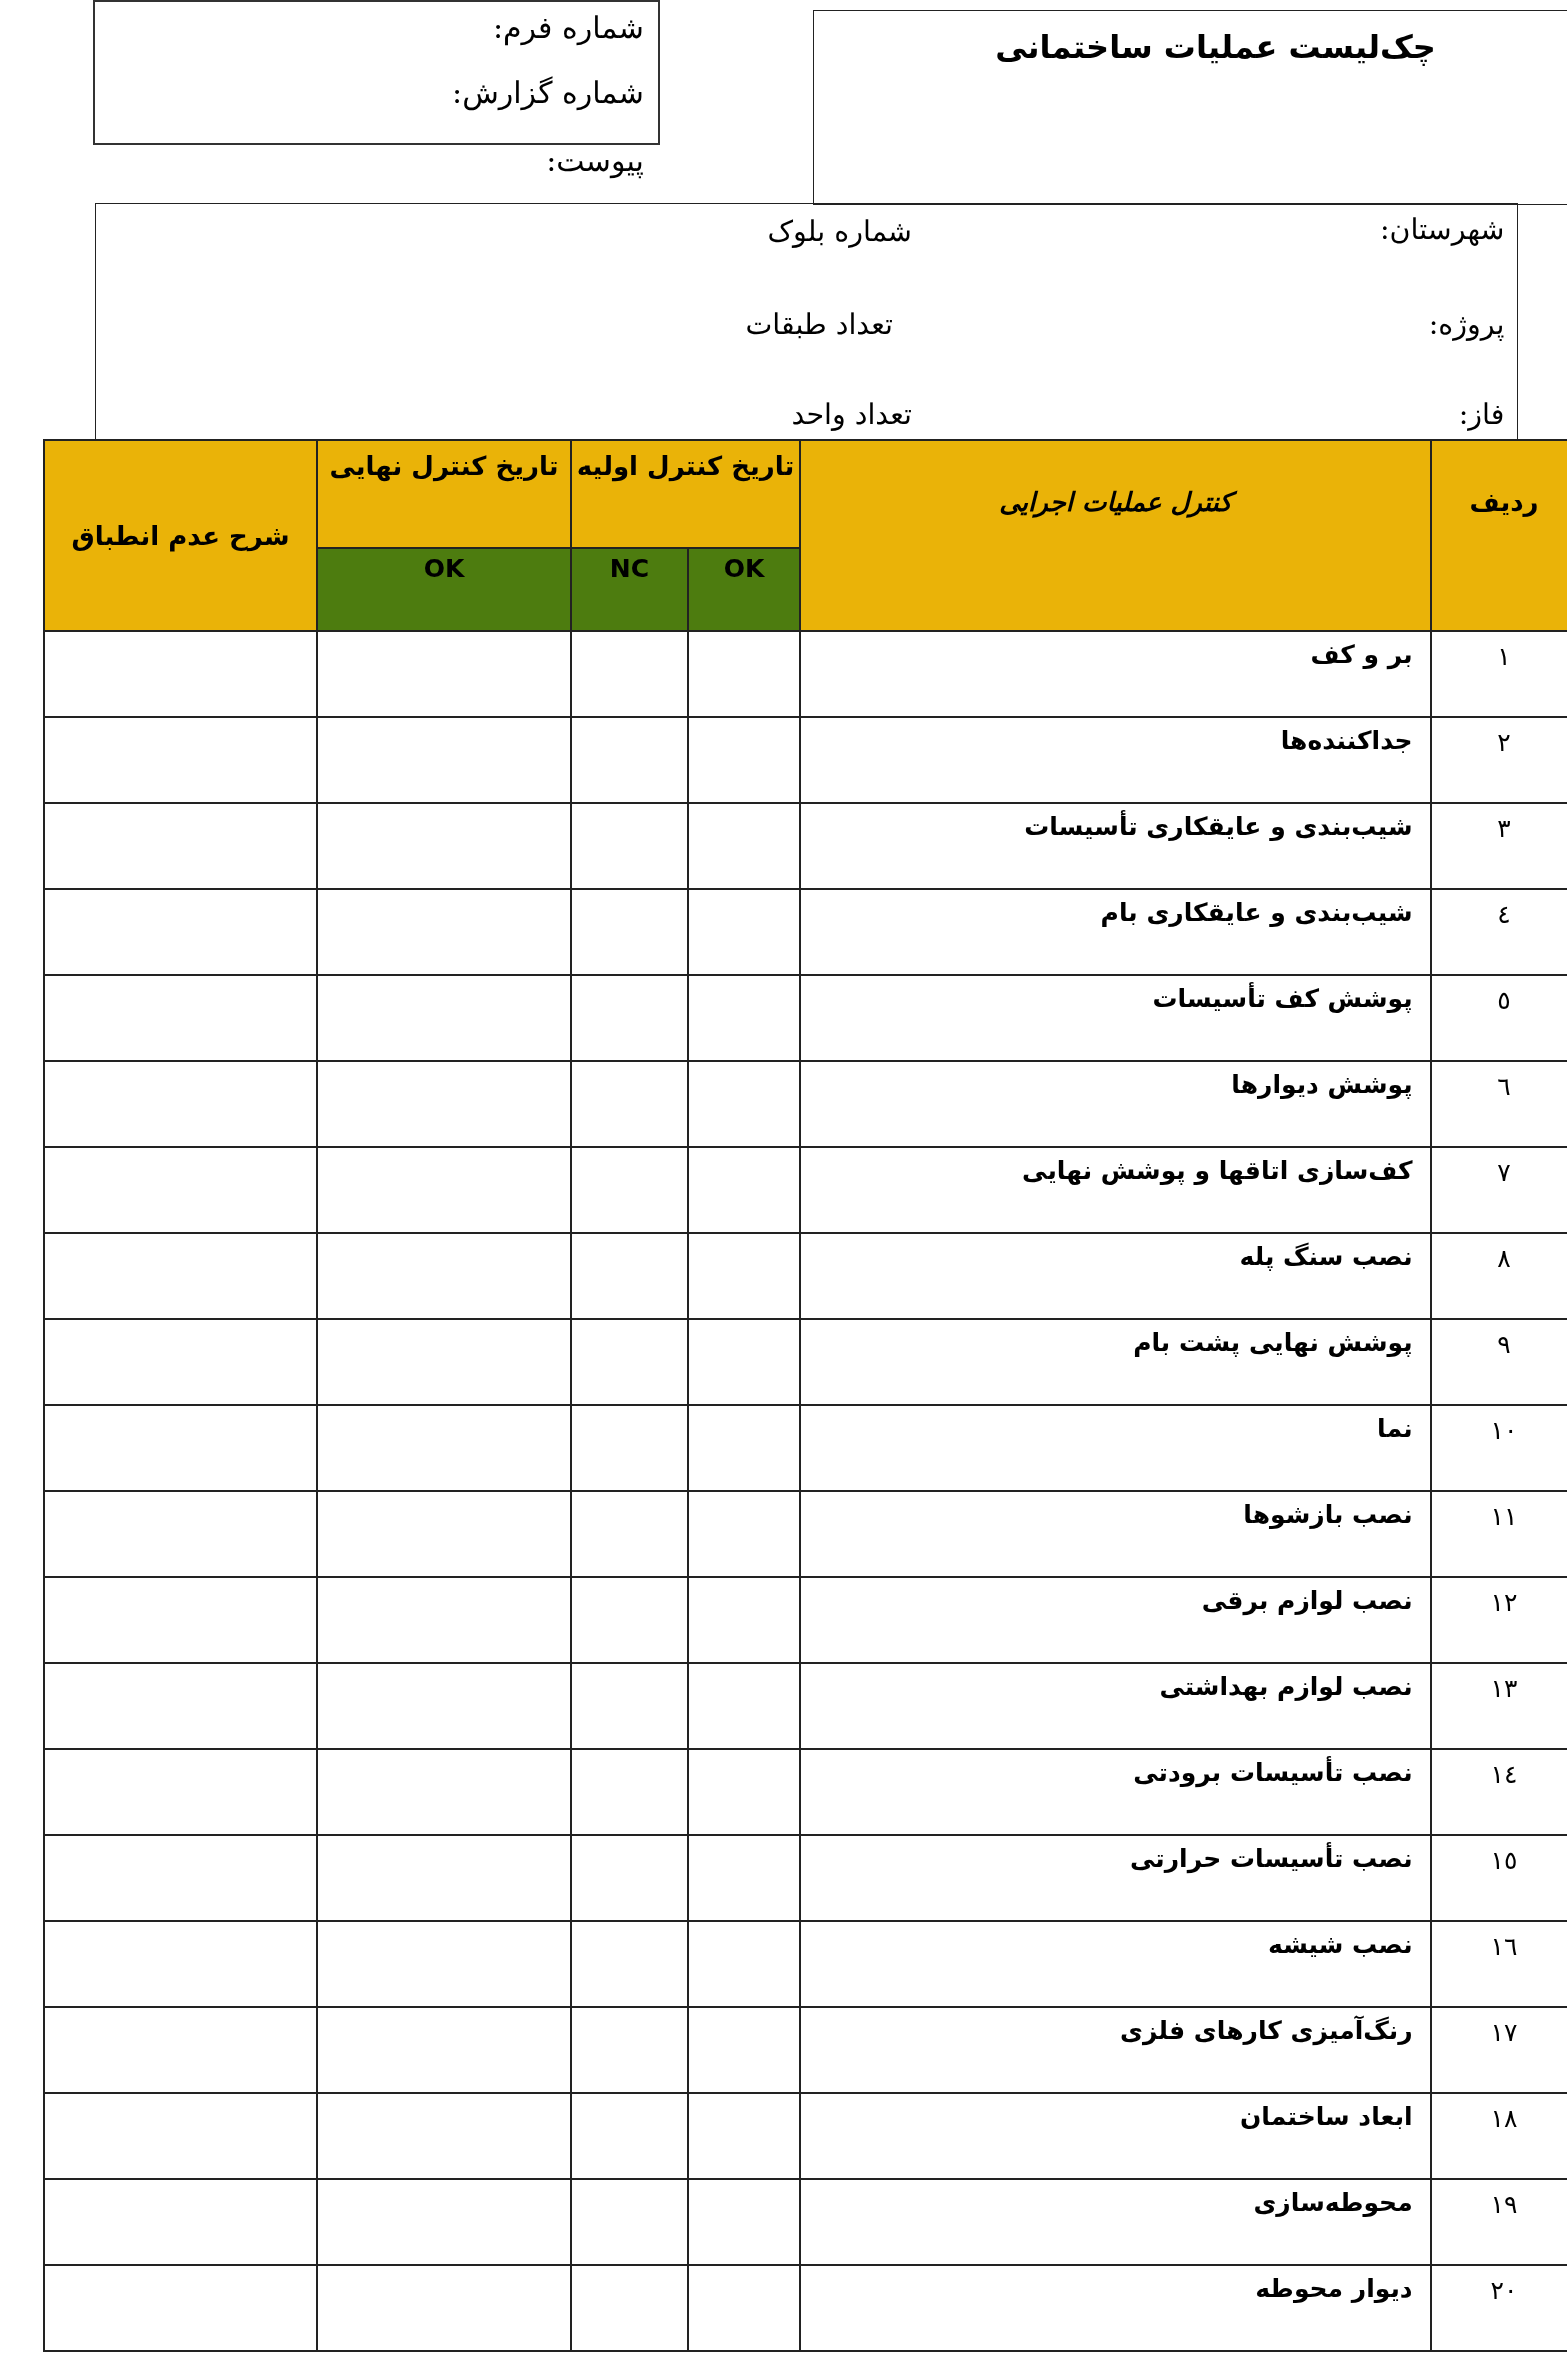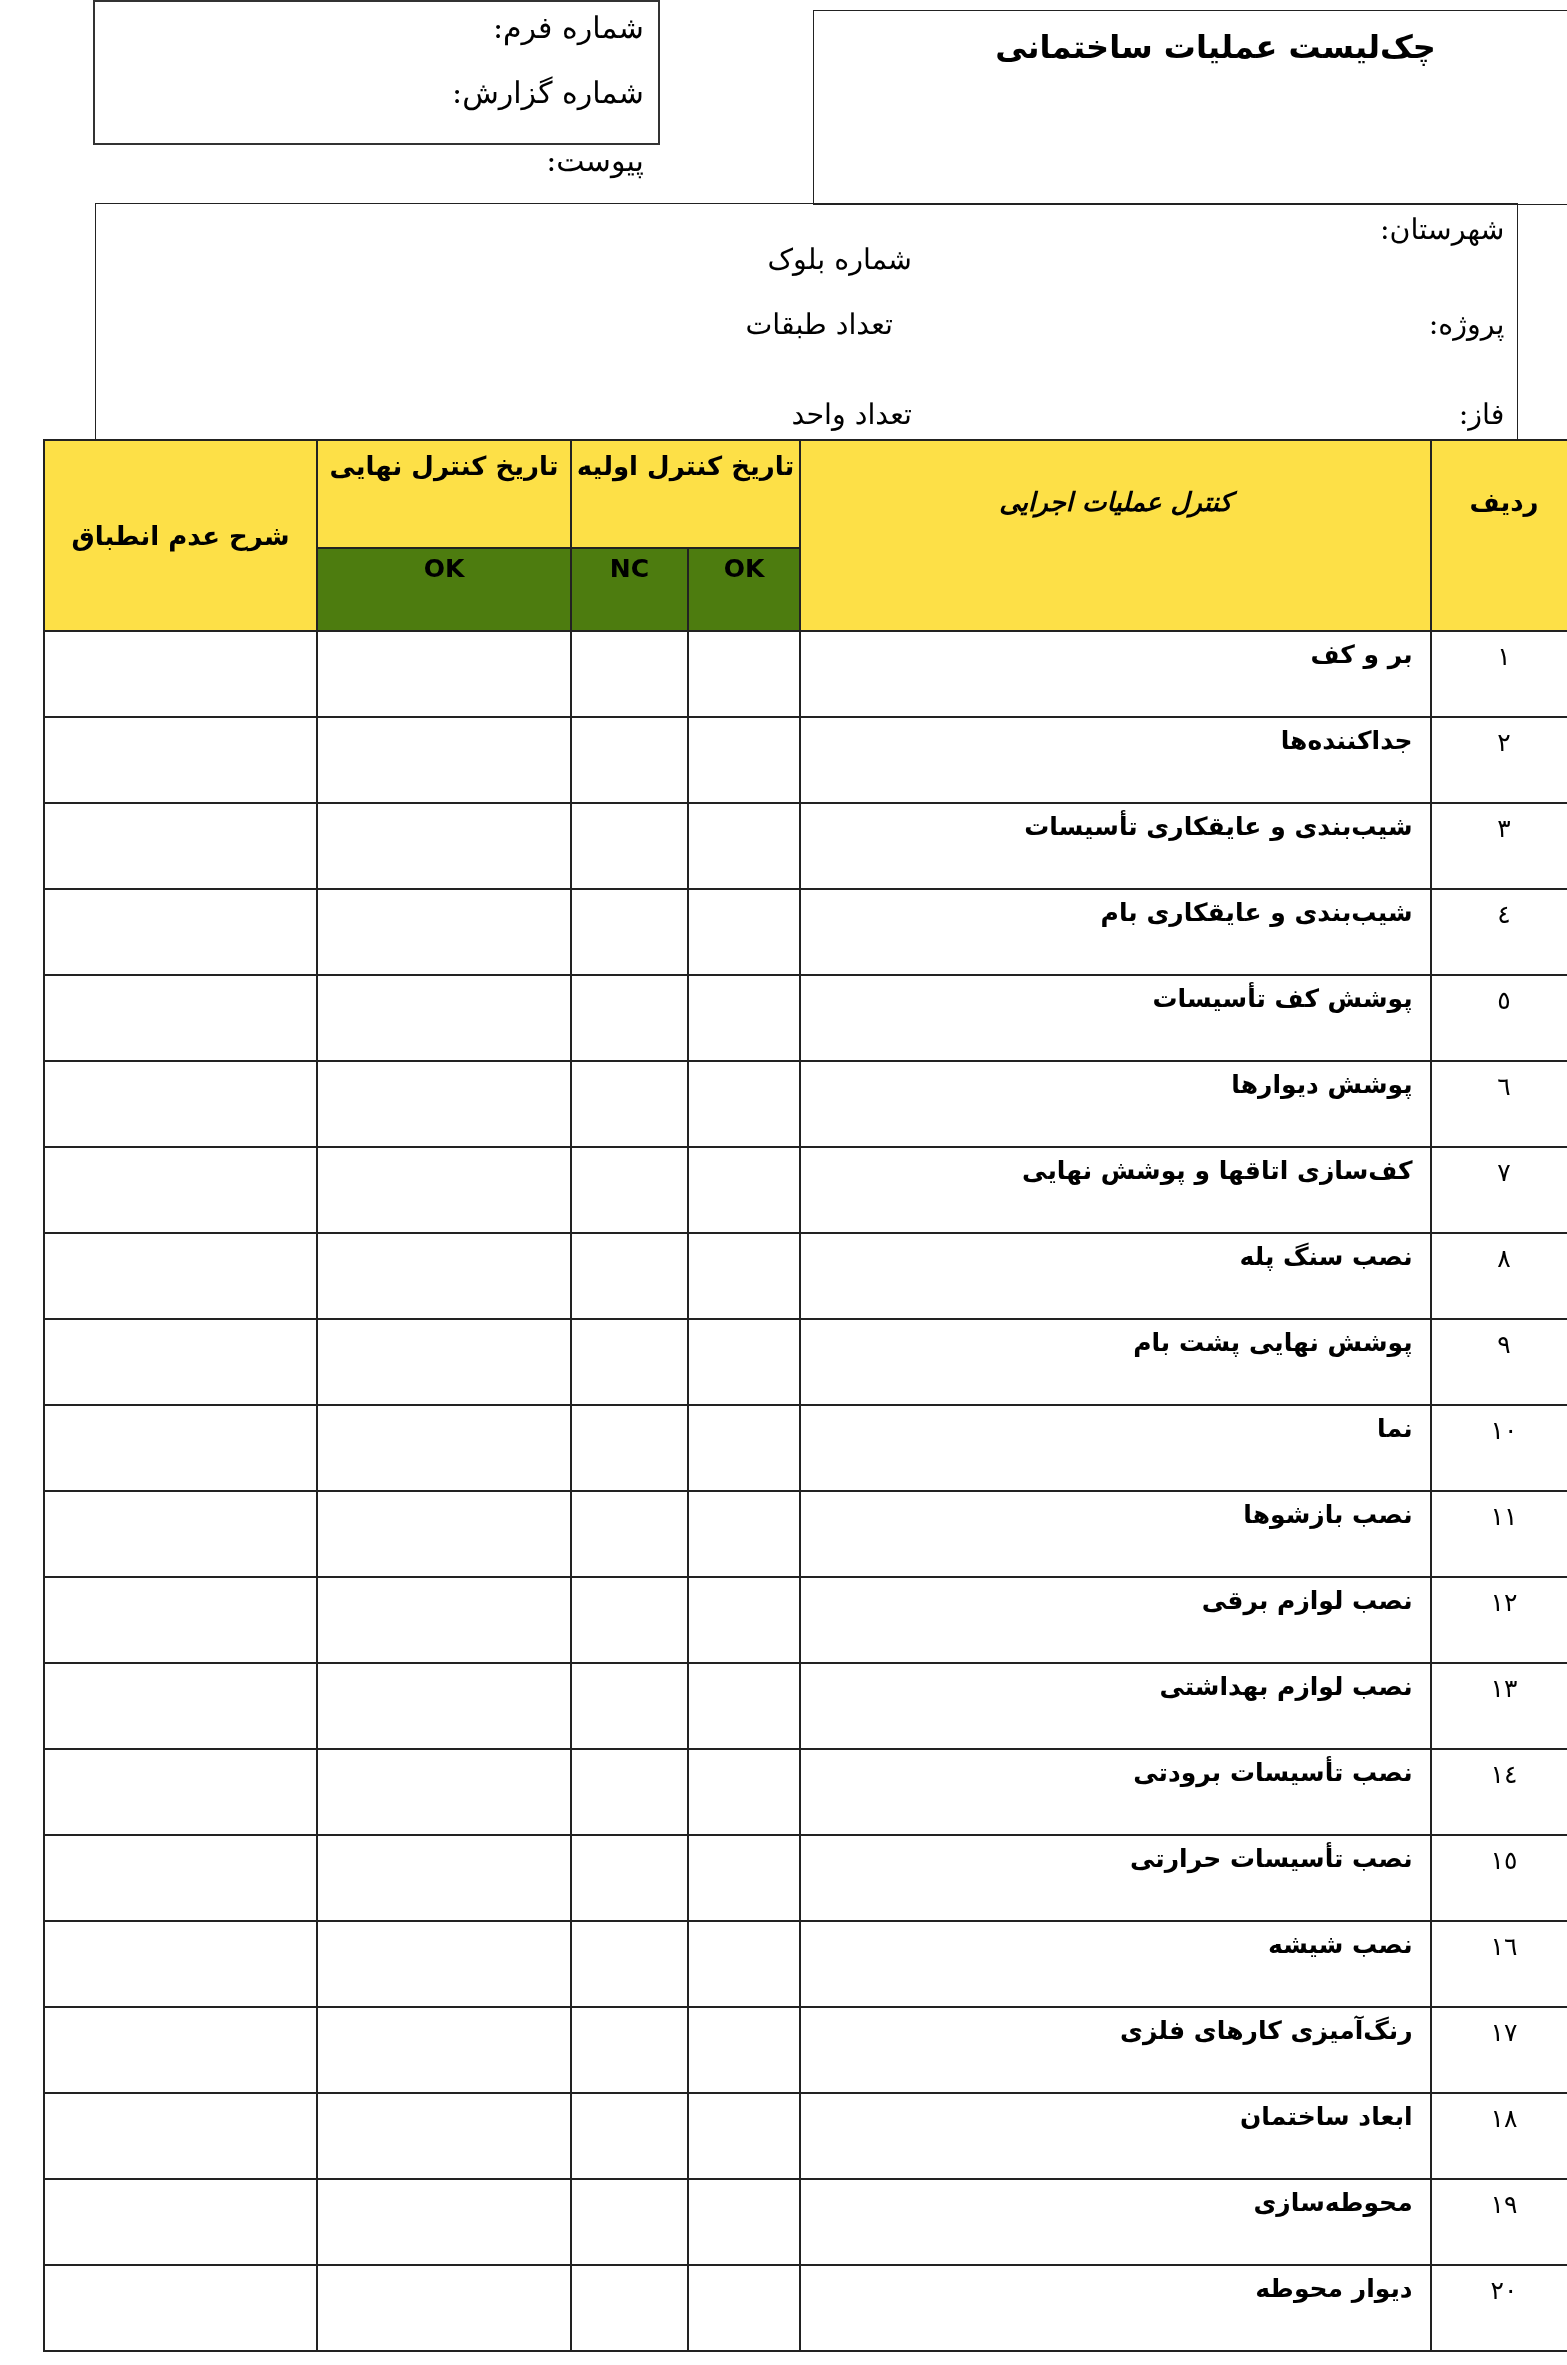--- a/index.html
+++ b/index.html
@@ -17,21 +17,21 @@
   #title-box { left:813px; top:9.5px; width:805px; height:195px; }
   .title-line { position:absolute; left:0; right:0; text-align:center; direction:rtl; font-weight:bold; font-size:32px; font-family:"DejaVu Sans","Liberation Sans",sans-serif; }
 
   
   #info-box { left:95px; top:203px; width:1423px; height:237px; border:1.6px solid #222; border-bottom:none; }
   .info-label { position:absolute; font-size:28.5px; direction:rtl; white-space:nowrap; font-family:"DejaVu Serif","Liberation Serif",serif; }
 
   
   #main-table { position:absolute; left:43px; top:439px; border-collapse:collapse; table-layout:fixed; width:1533px; direction:ltr; }
   #main-table td { border:2px solid #222; padding:0; box-sizing:border-box; vertical-align:middle; }
-  .hdr { background:#fde047; font-weight:bold; font-size:26px; text-align:center; direction:rtl; font-family:"DejaVu Sans","Liberation Sans",sans-serif; }
+  .hdr { background:#eab308; font-weight:bold; font-size:26px; text-align:center; direction:rtl; font-family:"DejaVu Sans","Liberation Sans",sans-serif; }
   .hdr-top { vertical-align:top !important; padding-top:9.5px !important; }
   .sub { background:#4d7c0f; font-weight:bold; font-size:25px; text-align:center; vertical-align:top !important; padding-top:4.7px !important; font-family:"DejaVu Sans","Liberation Sans",sans-serif; }
   .row td { height:86px; }
   .cell-num { text-align:center; font-size:25px; vertical-align:top !important; padding-top:9.5px !important; font-family:"DejaVu Sans","Liberation Sans",sans-serif; }
   .cell-item { text-align:right; direction:rtl; font-weight:bold; font-size:25px; vertical-align:top !important; padding:8px 17.4px 0 0 !important; white-space:nowrap; font-family:"DejaVu Sans","Liberation Sans",sans-serif; }
   .cell-empty { background:#fff; }
 </style>
 </head>
 <body>
 
@@ -42,21 +42,21 @@
 </div>
 
 <div id="title-box" class="abs box">
   <div class="title-line" style="top:17.4px;">چک‌لیست عملیات ساختمانی</div>
 </div>
 
 <div id="info-box" class="abs">
   <div class="info-label" style="right:12.6px; top:9px;">شهرستان:</div>
   <div class="info-label" style="right:12.6px; top:104px;">پروژه:</div>
   <div class="info-label" style="right:12.6px; top:194px;">فاز:</div>
-  <div class="info-label" style="right:605px; top:11px;margin-top:28px;">شماره بلوک</div>
+  <div class="info-label" style="right:605px; top:11px;">شماره بلوک</div>
   <div class="info-label" style="right:624px; top:104px;text-align:center;">تعداد طبقات</div>
   <div class="info-label" style="right:605px; top:194px;margin-left:44px;">تعداد واحد</div>
 </div>
 
 <table id="main-table">
   <colgroup>
     <col style="width:273px">
     <col style="width:254px">
     <col style="width:117px">
     <col style="width:112px">

